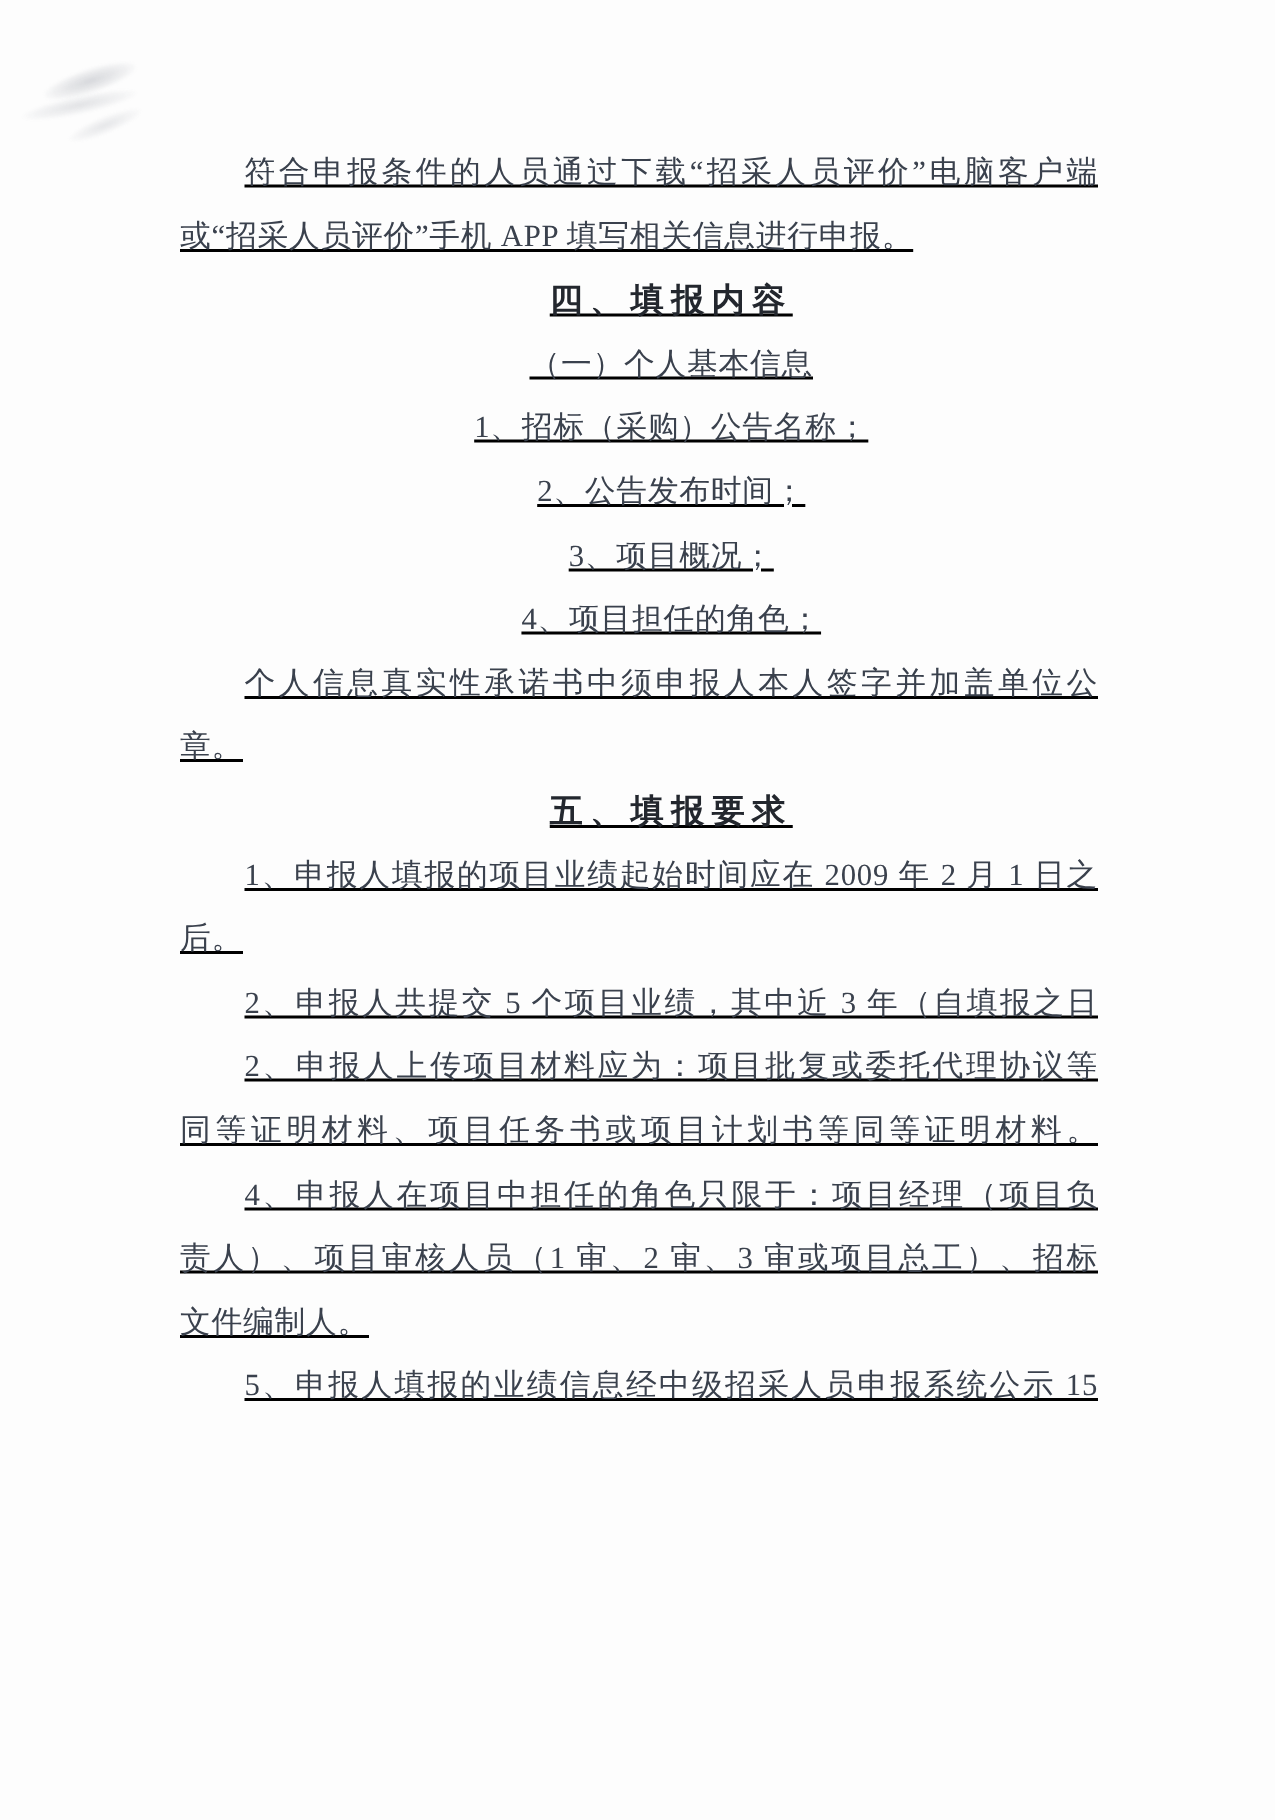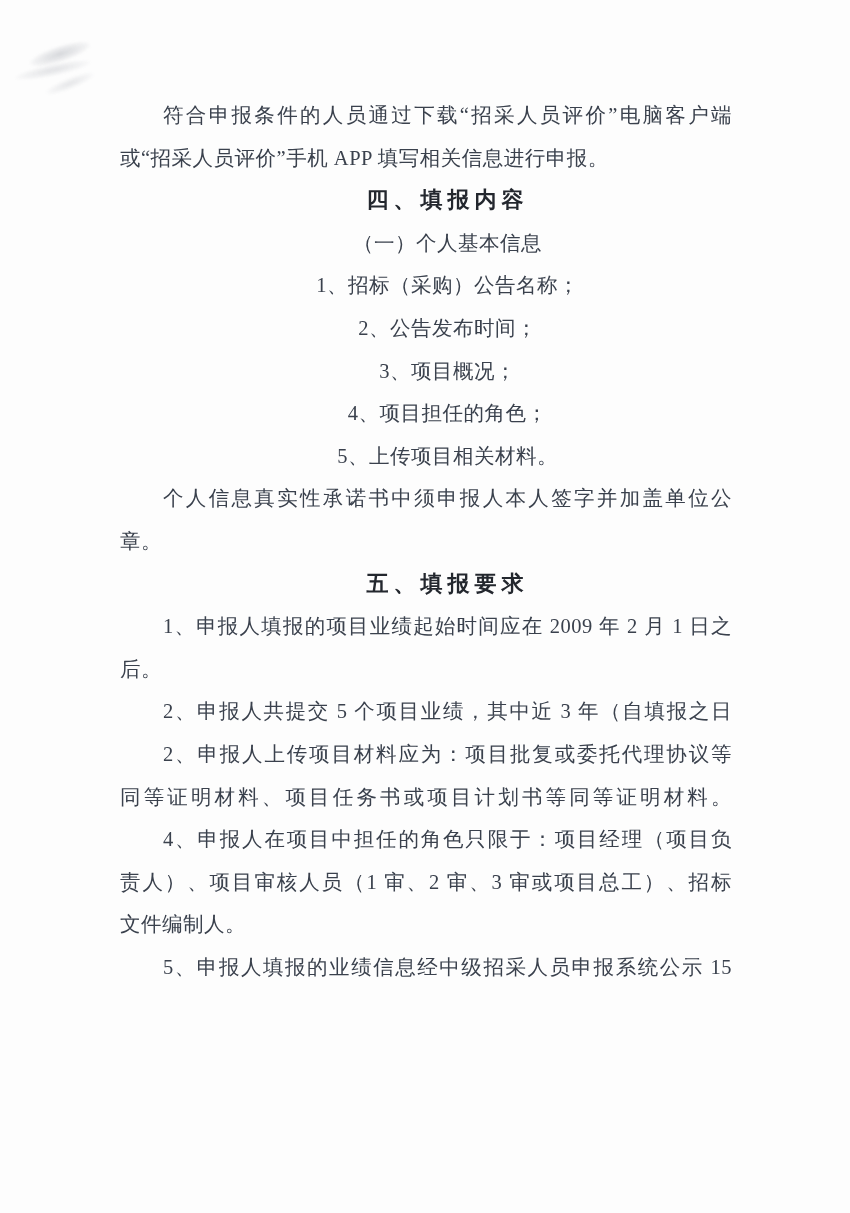--- a/index.html
+++ b/index.html
@@ -19,21 +19,21 @@
     position:absolute;border-radius:50%;
     background:radial-gradient(ellipse at 50% 50%, rgba(148,152,162,0.38) 0%, rgba(148,152,162,0.12) 55%, rgba(148,152,162,0) 75%);
     filter:blur(1.2px);
   }
   .smudge .s1{left:18px;top:8px;width:64px;height:16px;transform:rotate(-18deg);}
   .smudge .s2{left:4px;top:26px;width:78px;height:12px;transform:rotate(-12deg);opacity:.7;}
   .smudge .s3{left:34px;top:40px;width:52px;height:11px;transform:rotate(-22deg);opacity:.6;}
 
   .content{
     position:absolute;
-    left:120px;top:94px;width:612px;
+    left:120px;top:94px;width:612px;text-decoration:underline;
   }
   .line{
     height:42.6px;
     line-height:42.6px;
     font-size:20.5px;
     letter-spacing:0.5px;
     color:#3a414d;
     white-space:nowrap;
     text-align:left;
   }
@@ -65,21 +65,20 @@
 
   <div class="content">
     <div class="line ind fill">符合申报条件的人员通过下载“招采人员评价”电脑客户端</div>
     <div class="line">或“招采人员评价”手机 APP 填写相关信息进行申报。</div>
     <div class="line ind head">四、填报内容</div>
     <div class="line ind">（一）个人基本信息</div>
     <div class="line ind">1、招标（采购）公告名称；</div>
     <div class="line ind">2、公告发布时间；</div>
     <div class="line ind">3、项目概况；</div>
     <div class="line ind">4、项目担任的角色；</div>
-    <div class="line ind">5、上传项目相关材料。</div>
     <div class="line ind fill">个人信息真实性承诺书中须申报人本人签字并加盖单位公</div>
     <div class="line">章。</div>
     <div class="line ind head">五、填报要求</div>
     <div class="line ind fill">1、申报人填报的项目业绩起始时间应在 2009 年 2 月 1 日之</div>
     <div class="line">后。</div>
     <div class="line ind fill">2、申报人共提交 5 个项目业绩，其中近 3 年（自填报之日</div>
     <div class="line ind fill">2、申报人上传项目材料应为：项目批复或委托代理协议等</div>
     <div class="line fill">同等证明材料、项目任务书或项目计划书等同等证明材料。</div>
     <div class="line ind fill">4、申报人在项目中担任的角色只限于：项目经理（项目负</div>
     <div class="line fill">责人）、项目审核人员（1 审、2 审、3 审或项目总工）、招标</div>

